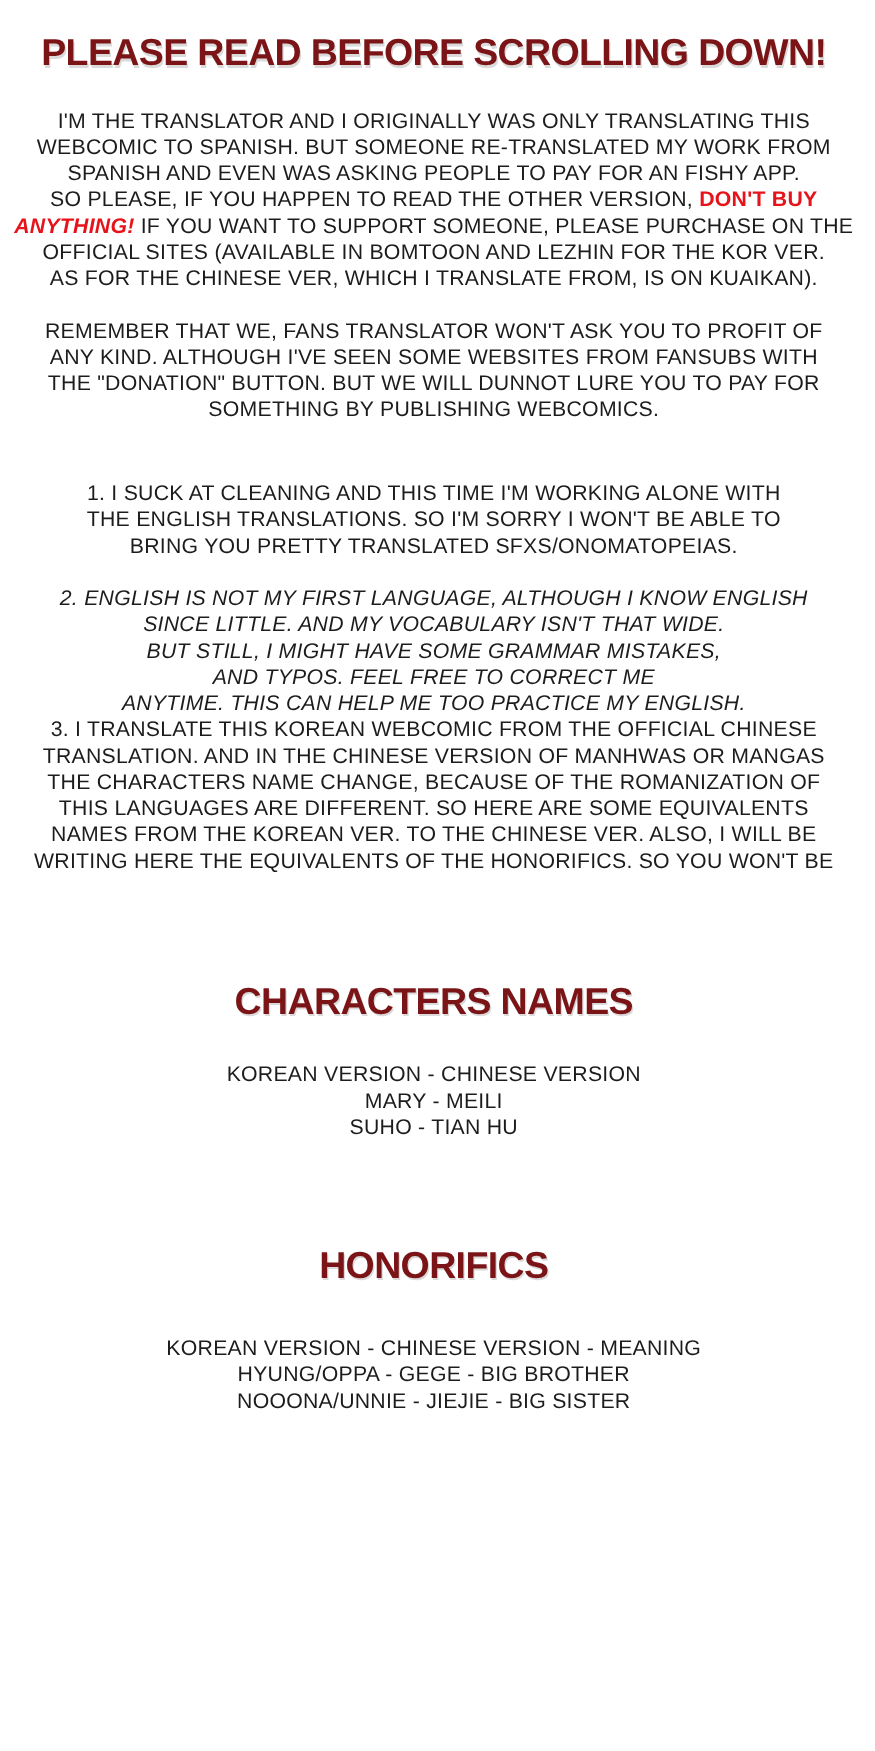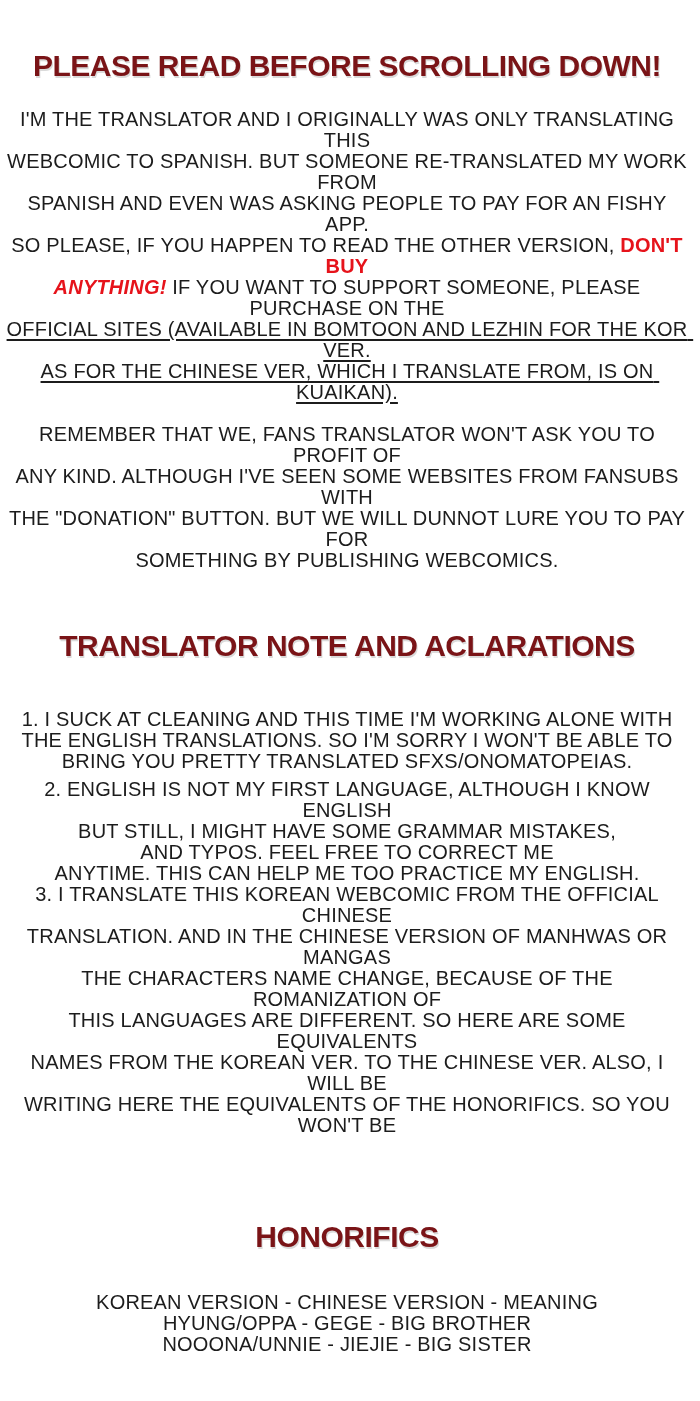--- a/index.html
+++ b/index.html
@@ -7,50 +7,49 @@
     --alert:#e6131b;
     --ink:#1c1c1c;
     --bg:#ffffff;
   }
   html,body{margin:0;padding:0;}
   body{
     width:700px;min-height:1401px;background:var(--bg);
     font-family:"Liberation Sans", sans-serif;
   }
   .page{
-    width:694px;min-height:1401px;padding-top:41px;box-sizing:border-box;
+    width:694px;min-height:1401px;padding-top:18px;box-sizing:border-box;
   }
   h1,h2{
     margin:0;text-align:center;color:var(--heading);
     font-size:30px;font-weight:bold;letter-spacing:-0.5px;
     text-shadow:1px 2px 0 rgba(150,150,150,0.35);
     text-transform:uppercase;
   }
   h1{margin-top:8px;}
   h2.tn{margin-top:58px;}
   h2.characters{margin-top:86px;}
   h2.honorifics{margin-top:84px;text-align:center;}
   .para{
     text-align:center;color:var(--ink);
-    font-size:20px;line-height:21px;letter-spacing:0.2px;
+    font-size:17px;line-height:21px;letter-spacing:0.2px;
     max-width:684px;margin-left:auto;margin-right:auto;
     text-transform:uppercase;
   }
   .intro{margin-top:26px;}
   .reminder{margin-top:21px;}
   .point1{margin-top:46px;}
-  .point2{margin-top:7px;}
+  .point2{margin-top:21px;font-style:italic;}
   .point3{}
   .characters-list{margin-top:30px;}
   .honorifics-list{margin-top:38px;}
   .line{white-space:pre-wrap;}
   .alert{color:var(--alert);font-weight:bold;}
   .alert-italic{color:var(--alert);font-weight:bold;font-style:italic;}
   .underline{
-    text-decoration:underline;
     text-decoration-thickness:1.5px;
     text-underline-offset:3px;
   }
 </style>
 </head>
 <body>
 
 <div class="page">
 
   <h1>PLEASE READ BEFORE SCROLLING DOWN!</h1>
@@ -65,43 +64,49 @@
       <div class="line"><span class="underline">AS FOR THE CHINESE VER, WHICH I TRANSLATE FROM, IS ON KUAIKAN).</span></div>
     </div>
 
   <div class="para reminder">
       <div class="line"><span>REMEMBER THAT WE, FANS TRANSLATOR WON'T ASK YOU TO PROFIT OF</span></div>
       <div class="line"><span>ANY KIND. ALTHOUGH I'VE SEEN SOME WEBSITES FROM FANSUBS WITH</span></div>
       <div class="line"><span>THE "DONATION" BUTTON. BUT WE WILL DUNNOT LURE YOU TO PAY FOR</span></div>
       <div class="line"><span>SOMETHING BY PUBLISHING WEBCOMICS.</span></div>
     </div>
 
-  <h2 class="tn">TRANSLATOR NOTE AND ACLARATIONS</h2>
 
   <div class="para point1">
       <div class="line"><span>1. I SUCK AT CLEANING AND THIS TIME I'M WORKING ALONE WITH</span></div>
       <div class="line"><span>THE ENGLISH TRANSLATIONS. SO I'M SORRY I WON'T BE ABLE TO</span></div>
       <div class="line"><span>BRING YOU PRETTY TRANSLATED SFXS/ONOMATOPEIAS.</span></div>
     </div>
   <div class="para point2">
       <div class="line"><span>2. ENGLISH IS NOT MY FIRST LANGUAGE, ALTHOUGH I KNOW ENGLISH</span></div>
+      <div class="line"><span>SINCE LITTLE. AND MY VOCABULARY ISN'T THAT WIDE.</span></div>
       <div class="line"><span>BUT STILL, I MIGHT HAVE SOME GRAMMAR MISTAKES,</span></div>
       <div class="line"><span>AND TYPOS. FEEL FREE TO CORRECT ME</span></div>
       <div class="line"><span>ANYTIME. THIS CAN HELP ME TOO PRACTICE MY ENGLISH.</span></div>
     </div>
   <div class="para point3">
       <div class="line"><span>3. I TRANSLATE THIS KOREAN WEBCOMIC FROM THE OFFICIAL CHINESE</span></div>
       <div class="line"><span>TRANSLATION. AND IN THE CHINESE VERSION OF MANHWAS OR MANGAS</span></div>
       <div class="line"><span>THE CHARACTERS NAME CHANGE, BECAUSE OF THE ROMANIZATION OF</span></div>
       <div class="line"><span>THIS LANGUAGES ARE DIFFERENT. SO HERE ARE SOME EQUIVALENTS</span></div>
       <div class="line"><span>NAMES FROM THE KOREAN VER. TO THE CHINESE VER. ALSO, I WILL BE</span></div>
       <div class="line"><span>WRITING HERE THE EQUIVALENTS OF THE HONORIFICS. SO YOU WON'T BE</span></div>
     </div>
 
+  <h2 class="characters">CHARACTERS NAMES</h2>
 
+  <div class="para characters-list">
+      <div class="line"><span>KOREAN VERSION - CHINESE VERSION</span></div>
+      <div class="line"><span>MARY - MEILI</span></div>
+      <div class="line"><span>SUHO - TIAN HU</span></div>
+    </div>
 
   <h2 class="honorifics">HONORIFICS</h2>
 
   <div class="para honorifics-list">
       <div class="line"><span>KOREAN VERSION - CHINESE VERSION - MEANING</span></div>
       <div class="line"><span>HYUNG/OPPA - GEGE - BIG BROTHER</span></div>
       <div class="line"><span>NOOONA/UNNIE - JIEJIE - BIG SISTER</span></div>
     </div>
 
 </div>

